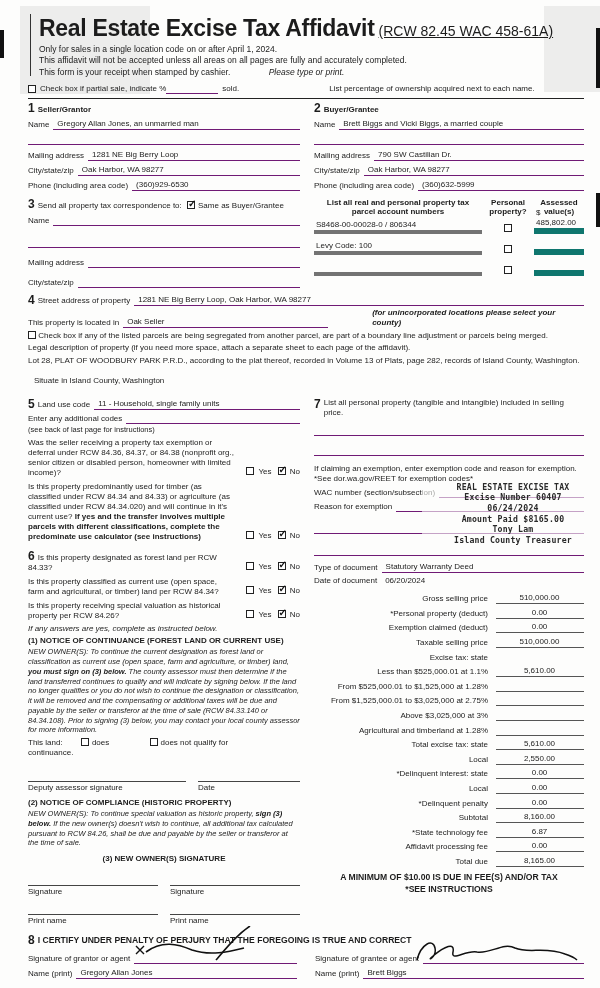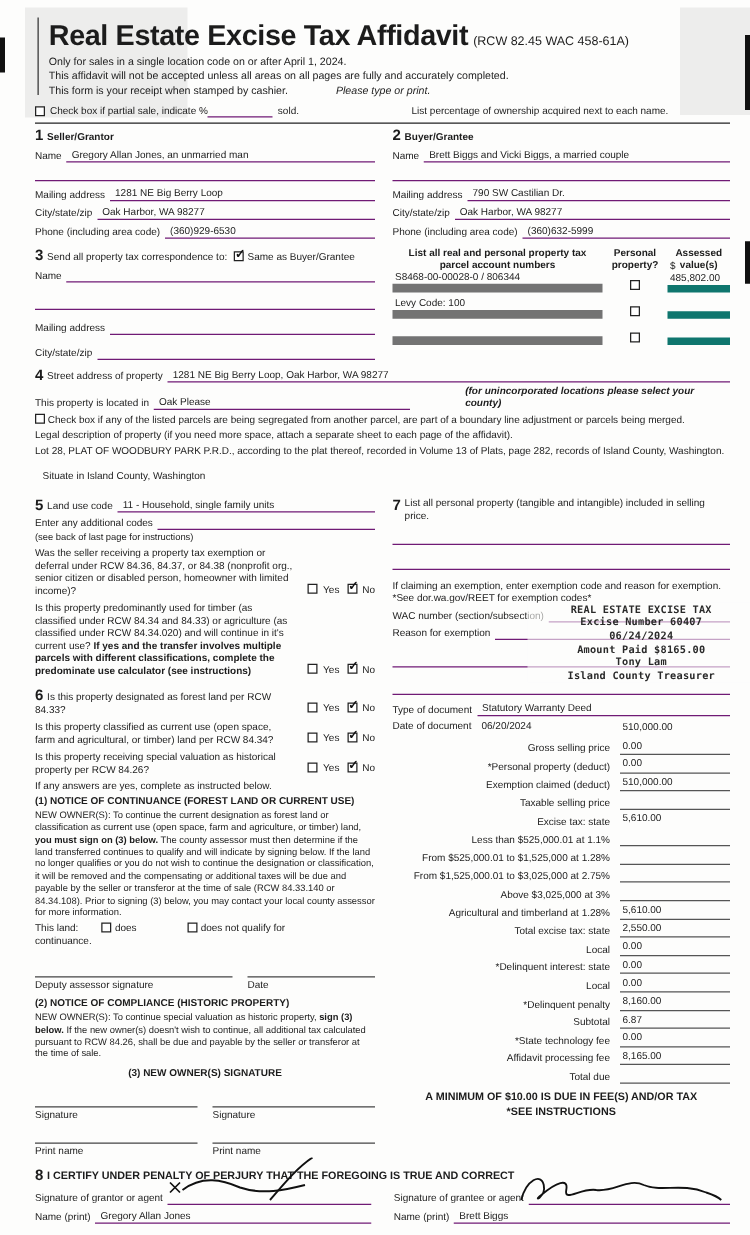--- a/index.html
+++ b/index.html
@@ -17,21 +17,21 @@
   .header { display:flex; align-items:stretch; margin-top:4px; }
   .logo-block { width:128px; text-align:center; padding-top:6px; }
   .dept-row { display:flex; justify-content:center; align-items:flex-start; gap:2px; }
   .dept-of { font-size:7px; margin-top:2px; }
   .revenue { font-size:17px; font-weight:bold; letter-spacing:-0.5px; margin-top:-4px; margin-right:26px;}
   .wa-state { font-size:8px; font-style:italic; margin-right:10px;}
   .form-num { font-size:12px; font-weight:bold; margin-top:10px; text-align:left; padding-left:4px;}
   .v-divider { width:1px; background:#333; margin:2px 8px 2px 2px; }
   .title-block { flex:1; padding-top:2px; }
   .title { font-size:23px; font-weight:bold; letter-spacing:-0.3px; }
-  .title-ref { font-size:10px; margin-left:4px; }
+  .title-ref { font-size:14px; margin-left:4px;text-decoration:underline; }
   .hnote { font-size:8.5px; margin-top:1px; }
   .partial-row { display:flex; align-items:center; margin-top:6px; font-size:8px; }
   .hr { border-top:1px solid #222; margin:4px 0 3px 0; }
 
   
   .cb { display:inline-block; width:8px; height:8px; border:1px solid #222; position:relative; vertical-align:-1px; flex:none; background:#fff; }
   .cb.checked::after { content:"✓"; position:absolute; top:-4px; left:0px; font-size:10px; font-weight:bold; color:#111; }
 
   .row { display:flex; align-items:flex-end; margin-bottom:1px; }
   .lbl { white-space:nowrap; padding-right:4px; }
@@ -41,43 +41,43 @@
 
   .two-col { display:flex; gap:14px; }
   .col-l { width:272px; flex:none; }
   .col-r { flex:1; }
 
   .fieldblock .row { margin-bottom:2px; height:13px; }
 
   
   .parcel-head { display:flex; font-weight:bold; text-align:center; line-height:1.15; margin-bottom:3px; }
   .parcel-row { display:flex; align-items:flex-end; height:15px; }
-  .pc-num { width:168px; border-bottom:7px solid #737373; padding:0 2px;margin-top:44px; }
+  .pc-num { width:168px; border-bottom:4px solid #737373; padding:0 2px;margin-top:44px; }
   .pc-cb { width:52px; text-align:center; }
   .pc-val { flex:1; border-bottom:6px solid #0f766e; padding:0 2px; }
 
   .small { font-size:7.5px; }
   .bold { font-weight:bold; }
   .italic { font-style:italic;padding-left:36px; }
   .qblock { display:flex; margin-top:4px; }
   .qtext { flex:1; padding-right:6px; }
   .yesno { white-space:nowrap; align-self:flex-end; padding-bottom:1px; }
   .yesno .cb { margin:0 2px 0 6px; }
 
-  .para { margin-top:3px; line-height:1.3; }
+  .para { margin-top:3px; line-height:1.3;font-style:italic; }
   .sig-pair { display:flex; gap:12px; margin-top:14px; }
   .sig-cell { flex:1; }
   .sig-line { border-bottom:1px solid #444; height:10px; }
   .sig-cap { margin-top:1px; }
 
   
   .tax-table { margin-top:4px; }
   .tax-row { display:flex; align-items:flex-end; height:14.6px; }
   .tax-label { flex:1; text-align:right; padding-right:8px; white-space:nowrap; }
-  .tax-value { width:88px; flex:none; border-bottom:1px solid #555; text-align:left; padding:0 3px 16px 2px; }
+  .tax-value { width:88px; flex:none; border-bottom:1px solid #555; text-align:center; padding:0 3px 0 2px; }
   .tax-value.noline { border-bottom:none; }
   .tax-note { text-align:center; font-weight:bold; font-size:8.6px; margin-top:5px; }
 
   
   .stamp {
     position:absolute; top:84px; left:108px; width:182px; text-align:center;
     font-family:"DejaVu Sans Mono", monospace; font-size:8.2px; font-weight:bold;
     color:#2a2a2a; line-height:1.3; letter-spacing:0.2px; background:rgba(253,253,252,.6);
   }
 
@@ -215,21 +215,21 @@
     </div>
 
     <div style="margin-top:4px;">
       <div class="row">
           <span class="secnum">4</span>
           <span class="lbl">Street address of property</span>
           <span class="fill">1281 NE Big Berry Loop, Oak Harbor, WA 98277</span>
         </div>
       <div class="row" style="margin-top:2px;">
         <span class="lbl">This property is located in</span>
-        <span class="fill" style="flex:none; width:205px;">Oak Please</span>
+        <span class="fill" style="flex:none; width:205px;">Oak Seller</span>
         <span class="bold italic" style="margin-left:8px;">(for unincorporated locations please select your county)</span>
       </div>
       <div style="margin-top:3px;"><span class="cb"></span> <span>Check box if any of the listed parcels are being segregated from another parcel, are part of a boundary line adjustment or parcels being merged.</span></div>
       <div style="margin-top:2px;">Legal description of property (if you need more space, attach a separate sheet to each page of the affidavit).</div>
       <div style="margin-top:3px; width:560px;">Lot 28, PLAT OF WOODBURY PARK P.R.D., according to the plat thereof, recorded in Volume 13 of Plats, page 282, records of Island County, Washington.</div>
       <div style="margin-top:10px; padding-left:6px;">Situate in Island County, Washington</div>
     </div>
 
     <div class="two-col" style="margin-top:12px;">
 

